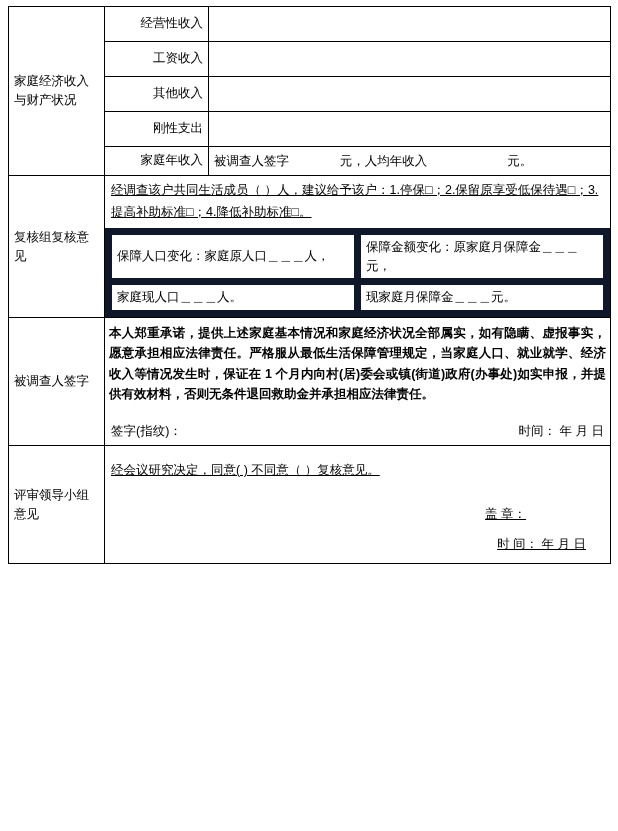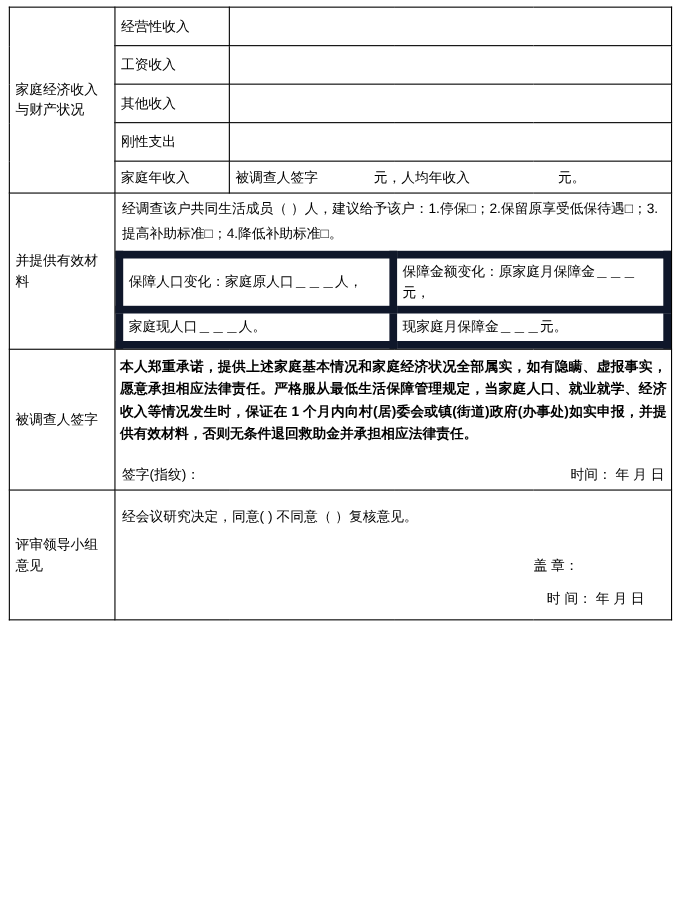--- a/index.html
+++ b/index.html
@@ -32,22 +32,23 @@
     line-height: 1.5;
     padding: 3px 5px;
   }
   .label-cell {
     text-align: left;
     font-size: 12.5px;
     line-height: 1.55;
     padding: 3px 4px;
   }
   .row-label {
-    text-align: left;
+    text-align: right;
     padding-left: 6px;
+    font-family: Liberation Mono, monospace;
   }
   .blank {
     height: 28px;
   }
   .center { text-align: left; }
 
   
   table.inner {
     width: 100%;
     border-collapse: collapse;
@@ -63,20 +64,21 @@
     border: none;
     padding: 2px 5px;
   }
   .pad-cell {
     padding: 0 !important;
   }
   .text-block {
     font-size: 12.5px;
     line-height: 1.75;
     padding: 4px 6px 4px 6px;
+    text-decoration: underline;
   }
   .bold-block {
     font-weight: bold;
     font-size: 12.5px;
     line-height: 1.62;
     padding: 5px 4px 2px 4px;
     text-align: justify;
   }
   .sign-row {
     font-size: 12.5px;
@@ -142,21 +144,21 @@
             <td>被调查人签字</td>
             <td>元，人均年收入</td>
             <td>元。</td>
           </tr>
         </tbody>
             </table>
       </td>
     </tr>
 
     <tr>
-      <td class="label-cell">并提供有效材料</td>
+      <td class="label-cell">复核组复核意见</td>
       <td colspan="4" class="pad-cell">
         <div class="text-block">经调查该户共同生活成员（        ）人，建议给予该户：1.停保□；2.保留原享受低保待遇□；3.提高补助标准□；4.降低补助标准□。</div>
         <table class="inner">
           <colgroup>
             <col style="width:50%">
             <col style="width:50%">
           </colgroup>
           <tbody>
                 <tr>
             <td>保障人口变化：家庭原人口＿＿＿人，</td>

